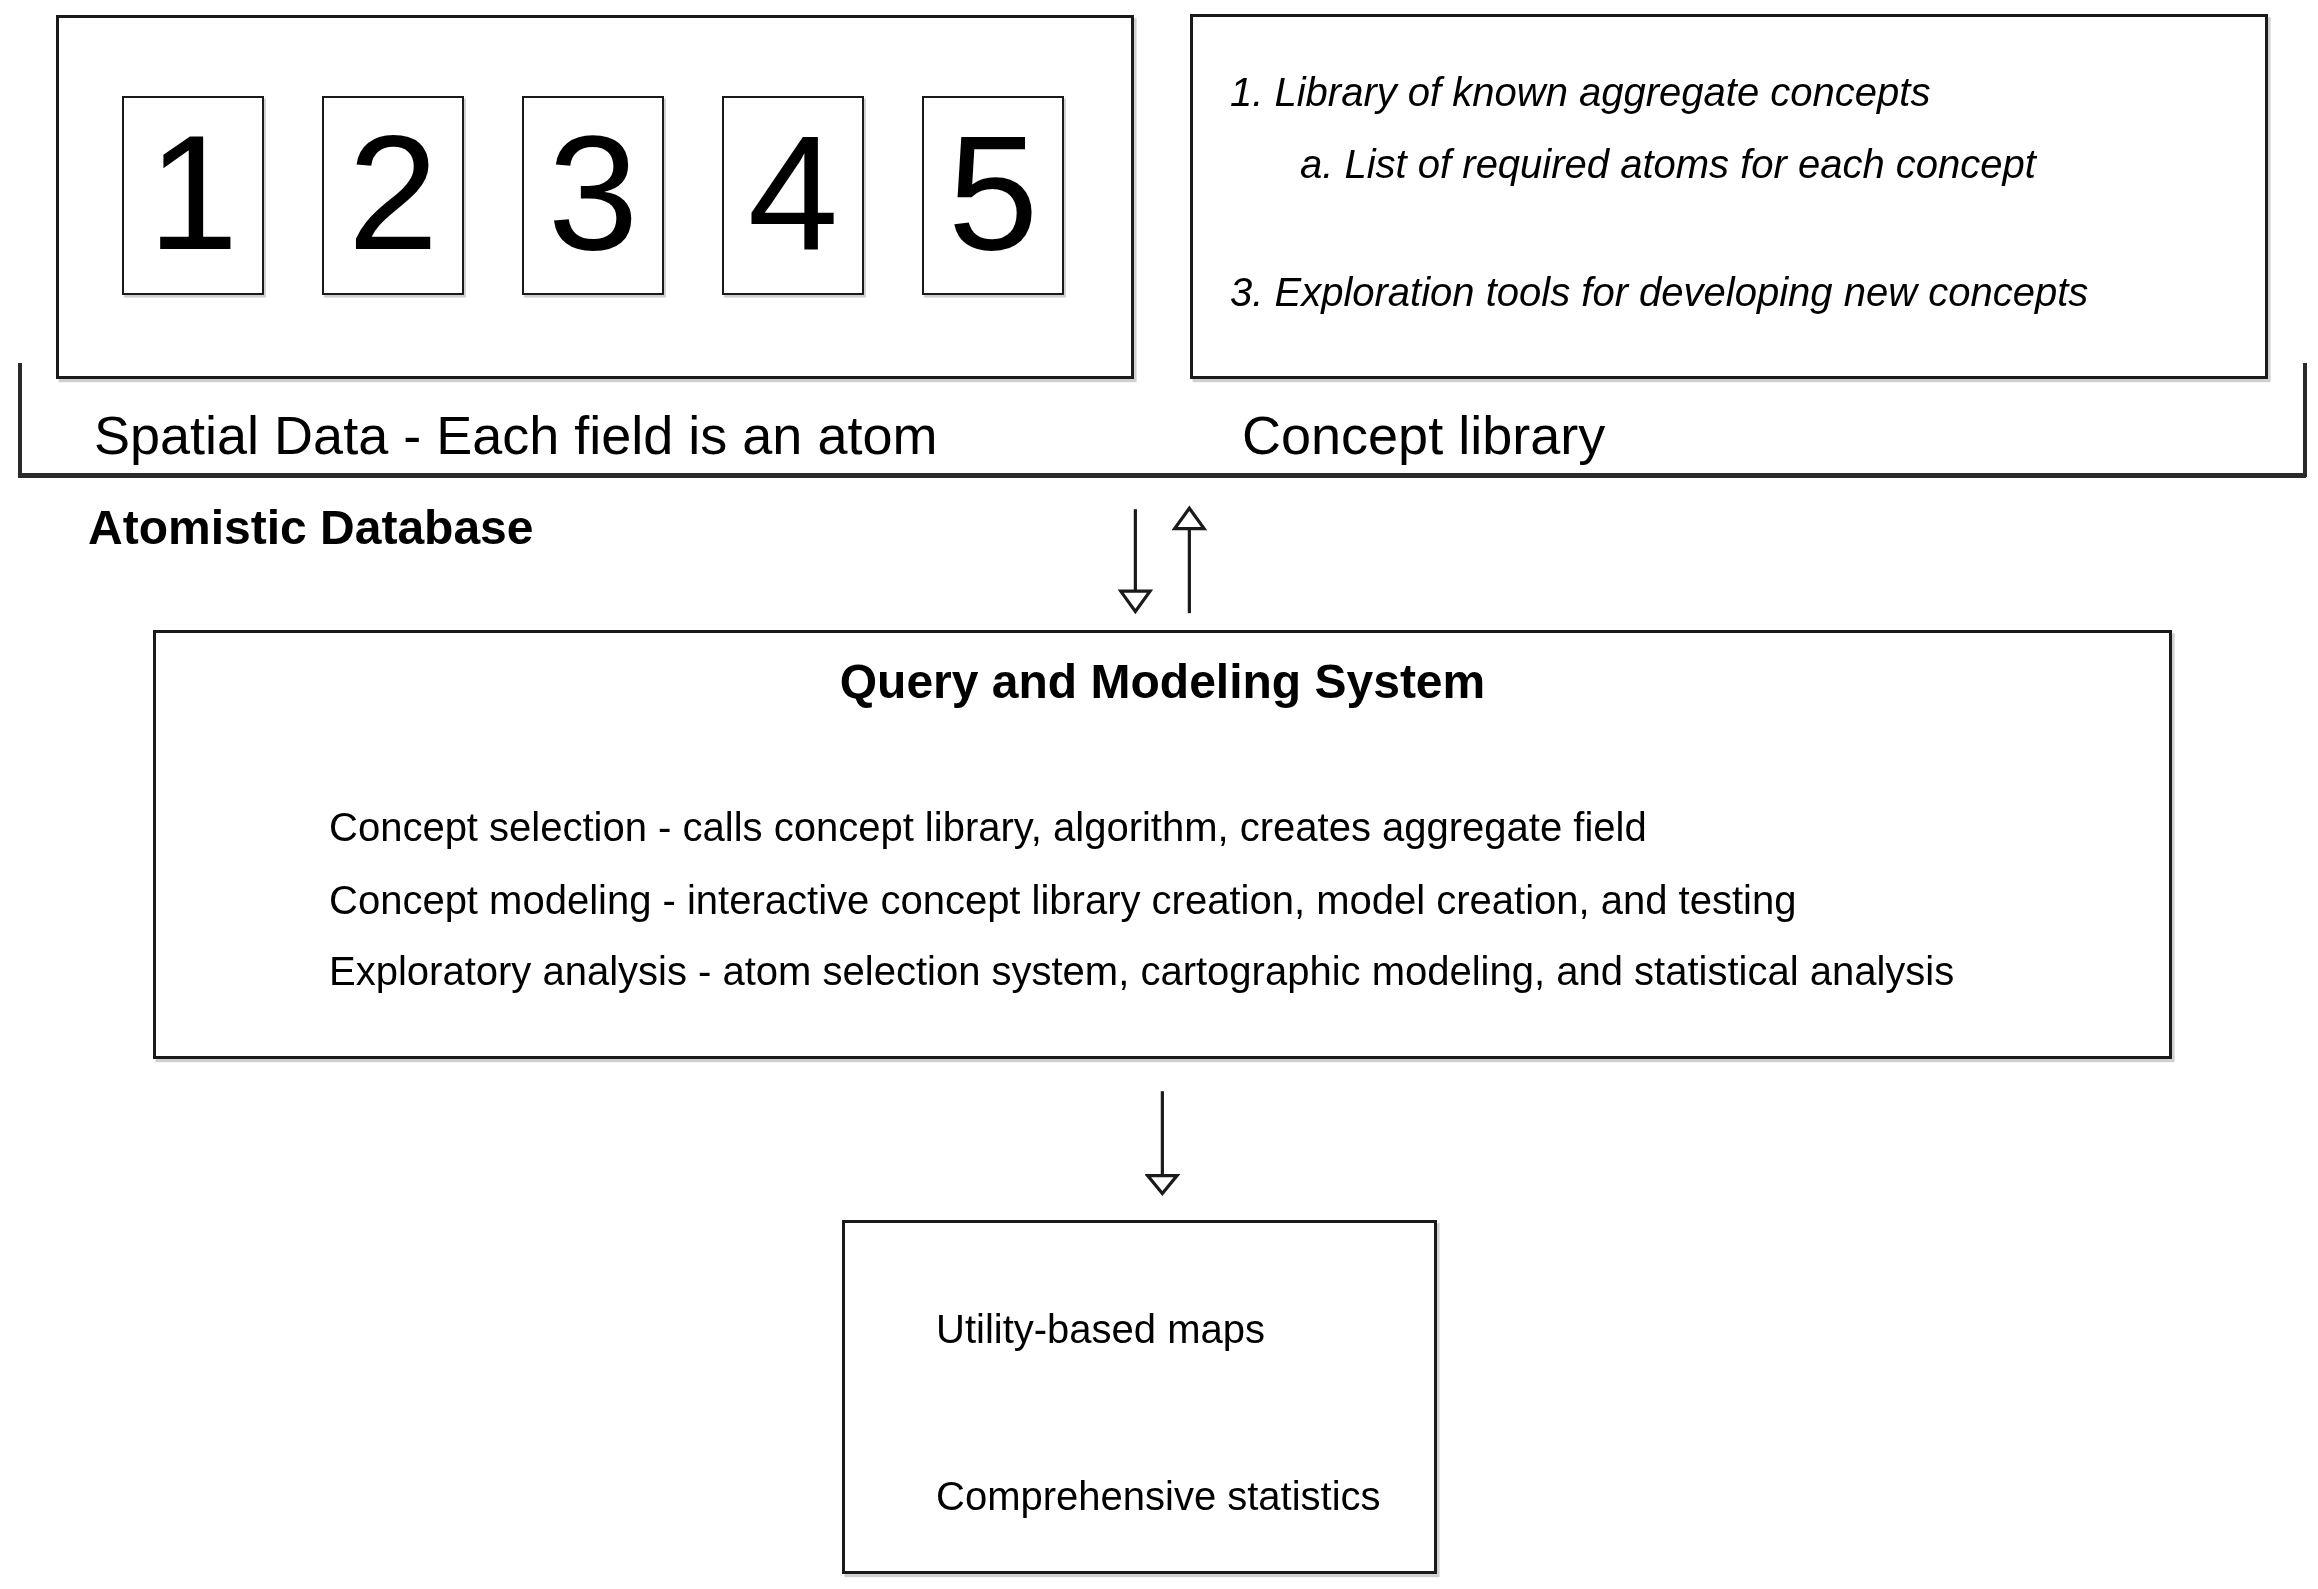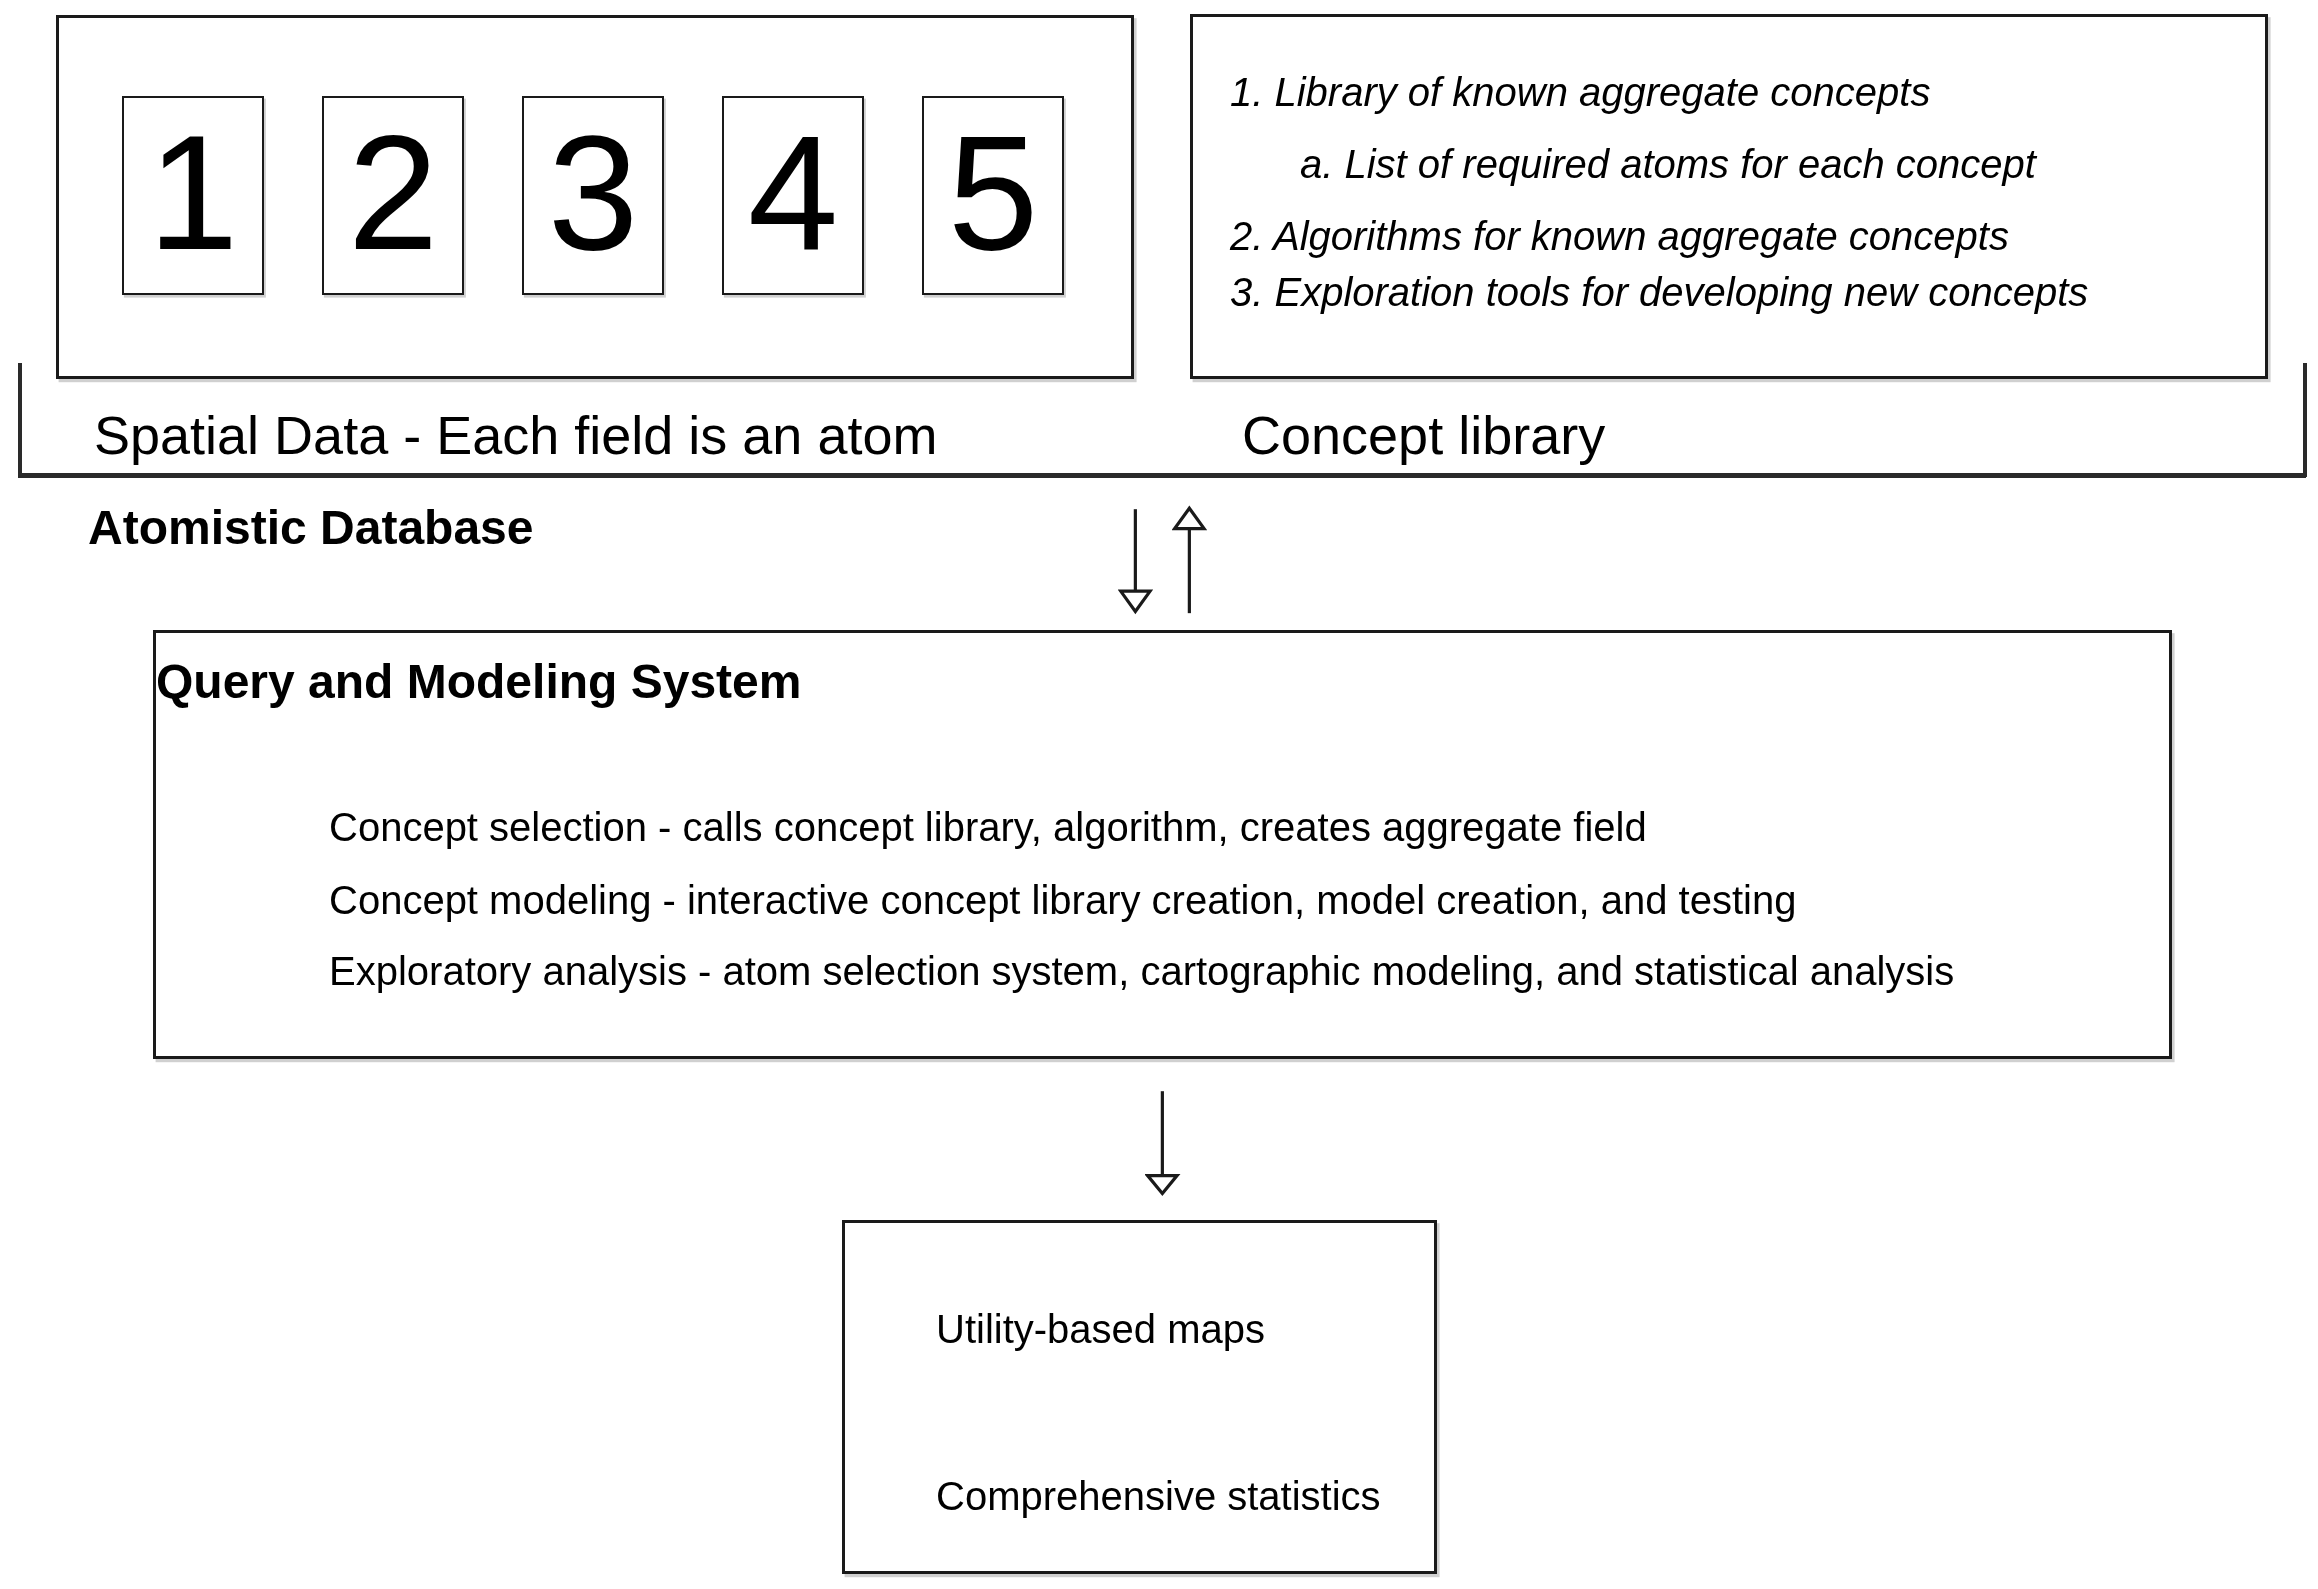--- a/index.html
+++ b/index.html
@@ -65,21 +65,20 @@
     <div class="atom" style="left:63px;  top:78px;">1</div>
     <div class="atom" style="left:263px; top:78px;">2</div>
     <div class="atom" style="left:463px; top:78px;">3</div>
     <div class="atom" style="left:663px;top:78px;">4</div>
     <div class="atom" style="left:863px;top:78px;">5</div>
   </div>
 
   <div class="box" style="left:1190px; top:14px; width:1078px; height:365px;font-style:italic;">
     <div class="list-line" style="left:37px;  top:50px;">1. Library of known aggregate concepts</div>
     <div class="list-line" style="left:91px; top:122px;margin-left:16px;">a. List of required atoms for each concept</div>
-    <div class="list-line" style="left:37px;  top:194px;">2. Algorithms for known aggregate concepts</div>
     <div class="list-line" style="left:37px;  top:250px;">3. Exploration tools for developing new concepts</div>
   </div>
 
   <div class="label-line" style="left:94px; top:410px;">Spatial Data - Each field is an atom</div>
   <div class="label-line" style="left:1242px; top:410px;">Concept library</div>
 
   <div class="bracket-part" style="left:18px;   top:363px; width:3.8px;    height:114px;"></div>
   <div class="bracket-part" style="left:18px;   top:473px; width:2288px; height:4.5px;"></div>
   <div class="bracket-part" style="left:2303px; top:363px; width:3.8px;    height:114px;"></div>
 
@@ -88,21 +87,21 @@
   <svg class="arrow-svg" style="left:1118px; top:506px;" width="36" height="110" viewBox="0 0 56 172">
     <line x1="27" y1="5" x2="27" y2="133"></line>
     <polygon points="4,133 50,133 27,165"></polygon>
   </svg>
   <svg class="arrow-svg" style="left:1172px; top:505px;" width="36" height="112" viewBox="0 0 56 175">
     <polygon points="27,5 4,37 50,37"></polygon>
     <line x1="27" y1="37" x2="27" y2="169"></line>
   </svg>
 
   <div class="box" style="left:153px; top:630px; width:2019px; height:429px;">
-    <div class="big-title" style="left:0; right:0; top:13px; ">Query and Modeling System</div>
+    <div class="big-title" style="left:0; right:0; top:13px; text-align:center;">Query and Modeling System</div>
     <div class="list-line" style="left:173px; top:169px;">Concept selection - calls concept library, algorithm, creates aggregate field</div>
     <div class="list-line" style="left:173px; top:242px;">Concept modeling - interactive concept library creation, model creation, and testing</div>
     <div class="list-line" style="left:173px; top:313px;">Exploratory analysis - atom selection system, cartographic modeling, and statistical analysis</div>
   </div>
 
   <svg class="arrow-svg" style="left:1145px; top:1088px;" width="36" height="110" viewBox="0 0 56 172">
     <line x1="27" y1="5" x2="27" y2="137"></line>
     <polygon points="4,137 50,137 27,165"></polygon>
   </svg>
 

